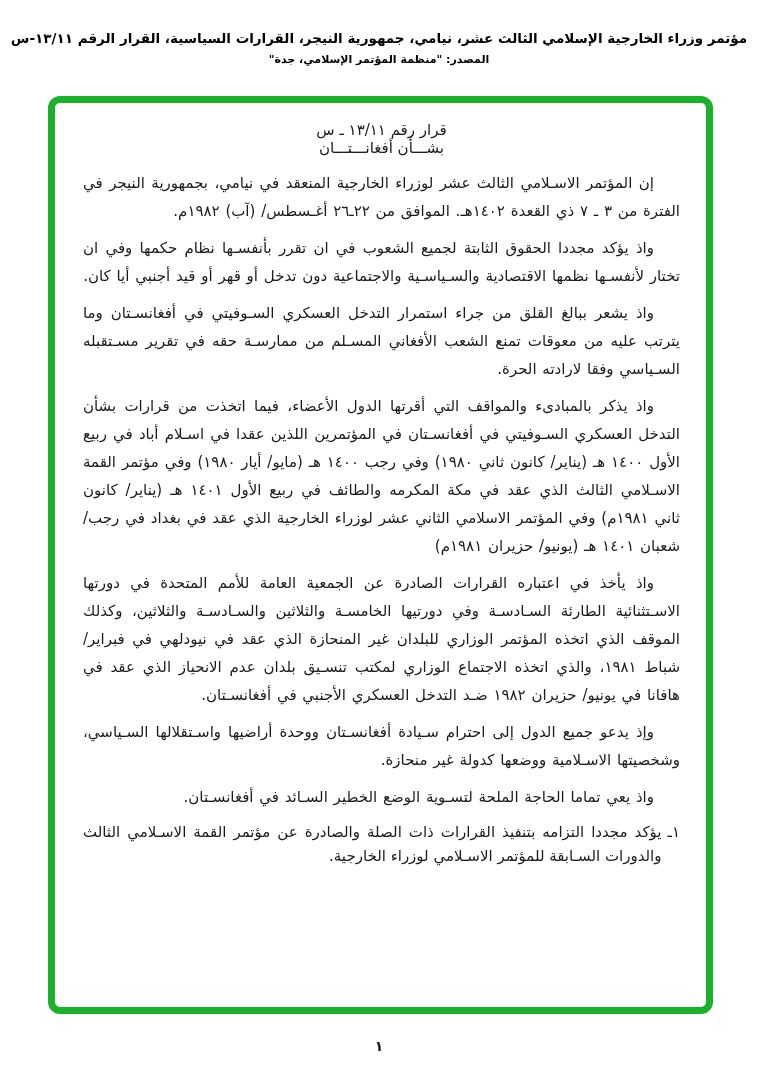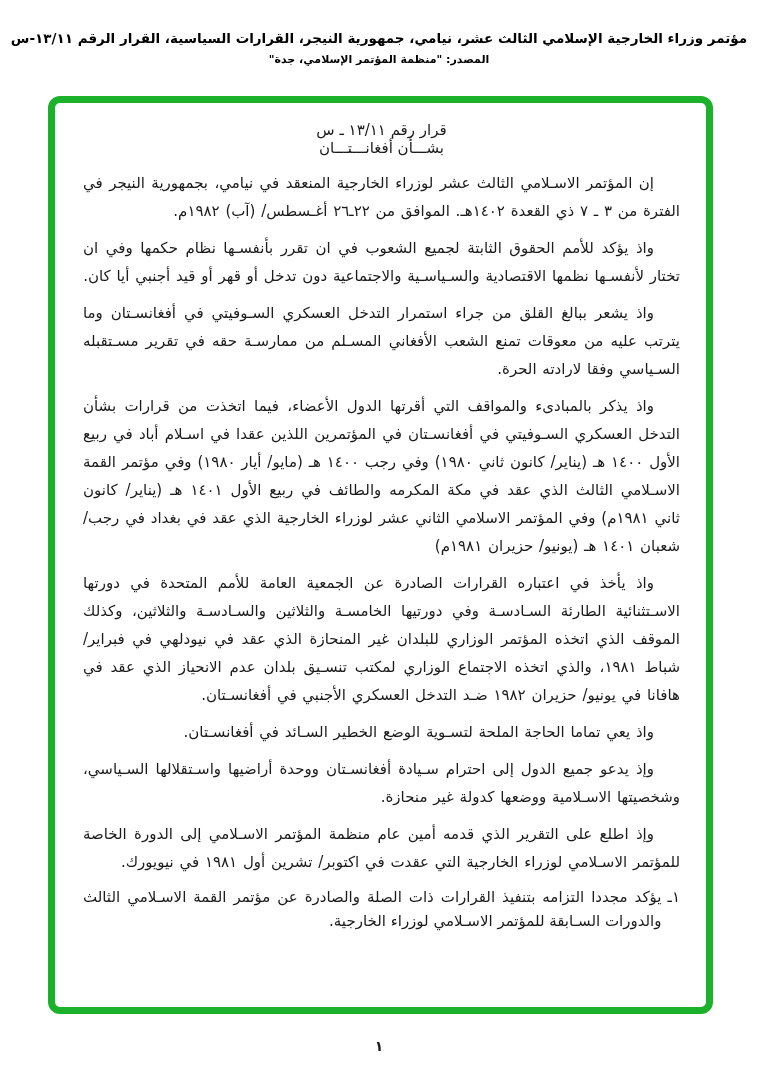--- a/index.html
+++ b/index.html
@@ -75,27 +75,26 @@
 
   <div class="frame">
     <div class="doc">
 
       <div class="title">
         <div class="t1">قرار رقم ١٣/١١ ـ س</div>
         <div class="t2">بشـــأن أفغانـــتـــان</div>
       </div>
 
       <p>إن المؤتمر الاسـلامي الثالث عشر لوزراء الخارجية المنعقد في نيامي، بجمهورية النيجر في الفترة من ٣ ـ ٧ ذي القعدة ١٤٠٢هـ. الموافق من ٢٢ـ٢٦ أغـسطس/ (آب) ١٩٨٢م.</p>
-      <p>واذ يؤكد للأمم الحقوق الثابتة لجميع الشعوب في ان تقرر بأنفسـها نظام حكمها وفي ان تختار لأنفسـها نظمها الاقتصادية والسـياسـية والاجتماعية دون تدخل أو قهر أو قيد أجنبي أيا كان.</p>
+      <p>واذ يؤكد مجددا الحقوق الثابتة لجميع الشعوب في ان تقرر بأنفسـها نظام حكمها وفي ان تختار لأنفسـها نظمها الاقتصادية والسـياسـية والاجتماعية دون تدخل أو قهر أو قيد أجنبي أيا كان.</p>
       <p>واذ يشعر ببالغ القلق من جراء استمرار التدخل العسكري السـوفيتي في أفغانسـتان وما يترتب عليه من معوقات تمنع الشعب الأفغاني المسـلم من ممارسـة حقه في تقرير مسـتقبله السـياسي وفقا لارادته الحرة.</p>
       <p>واذ يذكر بالمبادىء والمواقف التي أقرتها الدول الأعضاء، فيما اتخذت من قرارات بشأن التدخل العسكري السـوفيتي في أفغانسـتان في المؤتمرين اللذين عقدا في اسـلام أباد في ربيع الأول ١٤٠٠ هـ (يناير/ كانون ثاني ١٩٨٠) وفي رجب ١٤٠٠ هـ (مايو/ أيار ١٩٨٠) وفي مؤتمر القمة الاسـلامي الثالث الذي عقد في مكة المكرمه والطائف في ربيع الأول ١٤٠١ هـ (يناير/ كانون ثاني ١٩٨١م) وفي المؤتمر الاسلامي الثاني عشر لوزراء الخارجية الذي عقد في بغداد في رجب/ شعبان ١٤٠١ هـ (يونيو/ حزيران ١٩٨١م)</p>
       <p>واذ يأخذ في اعتباره القرارات الصادرة عن الجمعية العامة للأمم المتحدة في دورتها الاسـتثنائية الطارئة السـادسـة وفي دورتيها الخامسـة والثلاثين والسـادسـة والثلاثين، وكذلك الموقف الذي اتخذه المؤتمر الوزاري للبلدان غير المنحازة الذي عقد في نيودلهي في فبراير/ شباط ١٩٨١، والذي اتخذه الاجتماع الوزاري لمكتب تنسـيق بلدان عدم الانحياز الذي عقد في هافانا في يونيو/ حزيران ١٩٨٢ ضـد التدخل العسكري الأجنبي في أفغانسـتان.</p>
+      <p>وإذ يدعو جميع الدول إلى احترام سـيادة أفغانسـتان ووحدة أراضيها واسـتقلالها السـياسي، وشخصيتها الاسـلامية ووضعها كدولة غير منحازة.</p>
       <p>واذ يعي تماما الحاجة الملحة لتسـوية الوضع الخطير السـائد في أفغانسـتان.</p>
-      <p>وإذ يدعو جميع الدول إلى احترام سـيادة أفغانسـتان ووحدة أراضيها واسـتقلالها السـياسي، وشخصيتها الاسـلامية ووضعها كدولة غير منحازة.</p>
-      <p>وإذ اطلع على التقرير الذي قدمه أمين عام منظمة المؤتمر الاسـلامي إلى الدورة الخاصة للمؤتمر الاسـلامي لوزراء الخارجية التي عقدت في اكتوبر/ تشرين أول ١٩٨١ في نيويورك.</p>
 
       <div class="numbered-item">
         <span class="num">١ـ</span>
         <span class="txt">يؤكد مجددا التزامه بتنفيذ القرارات ذات الصلة والصادرة عن مؤتمر القمة الاسـلامي الثالث والدورات السـابقة للمؤتمر الاسـلامي لوزراء الخارجية.</span>
       </div>
 
     </div>
   </div>
 
   <footer class="page-footer">

